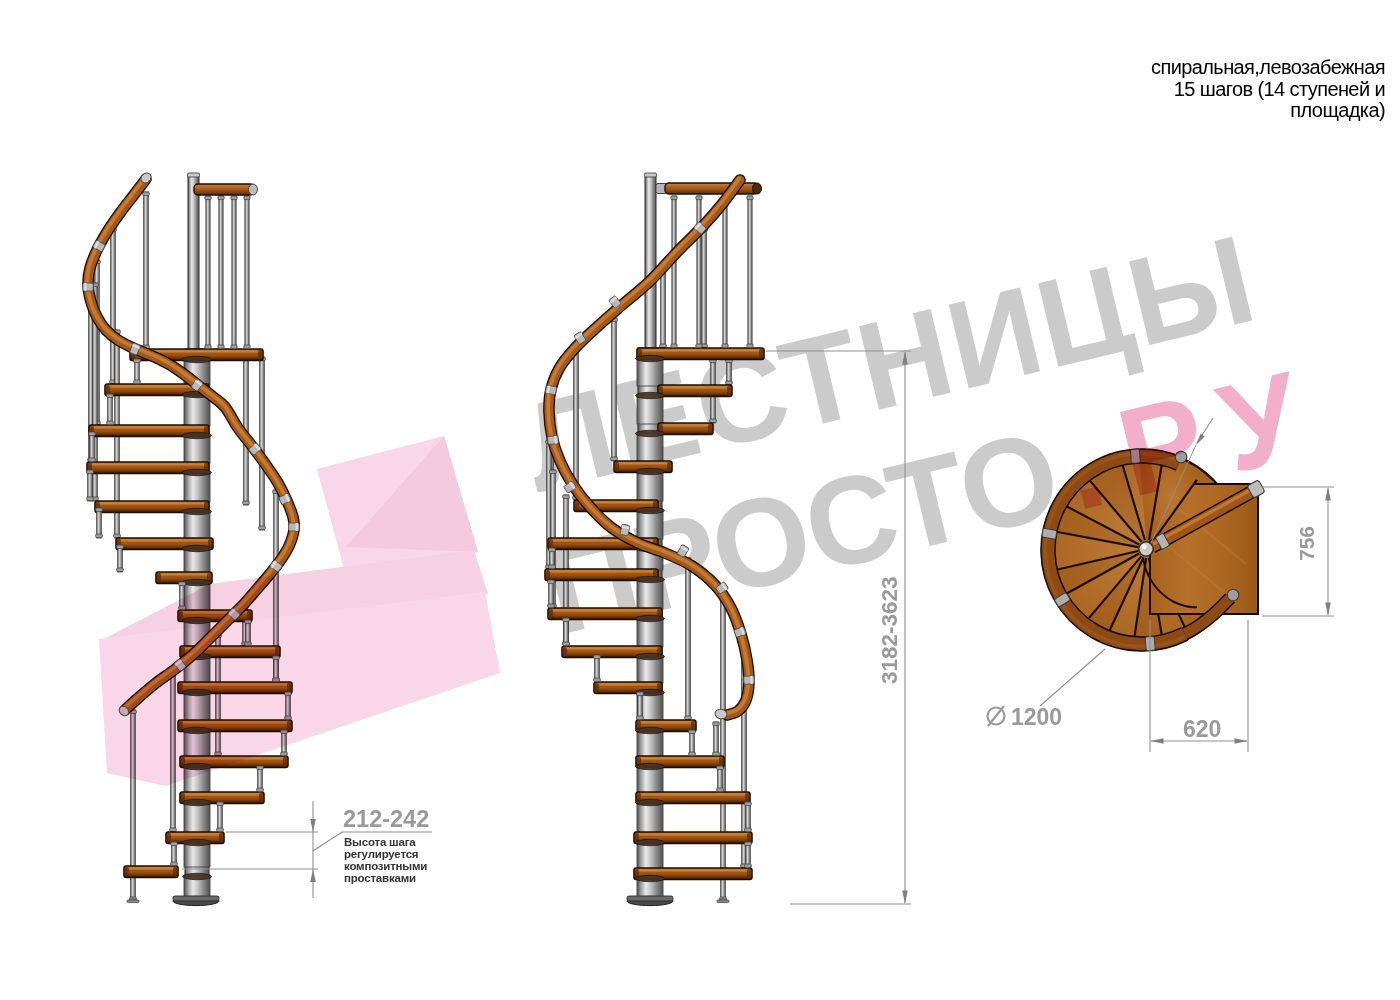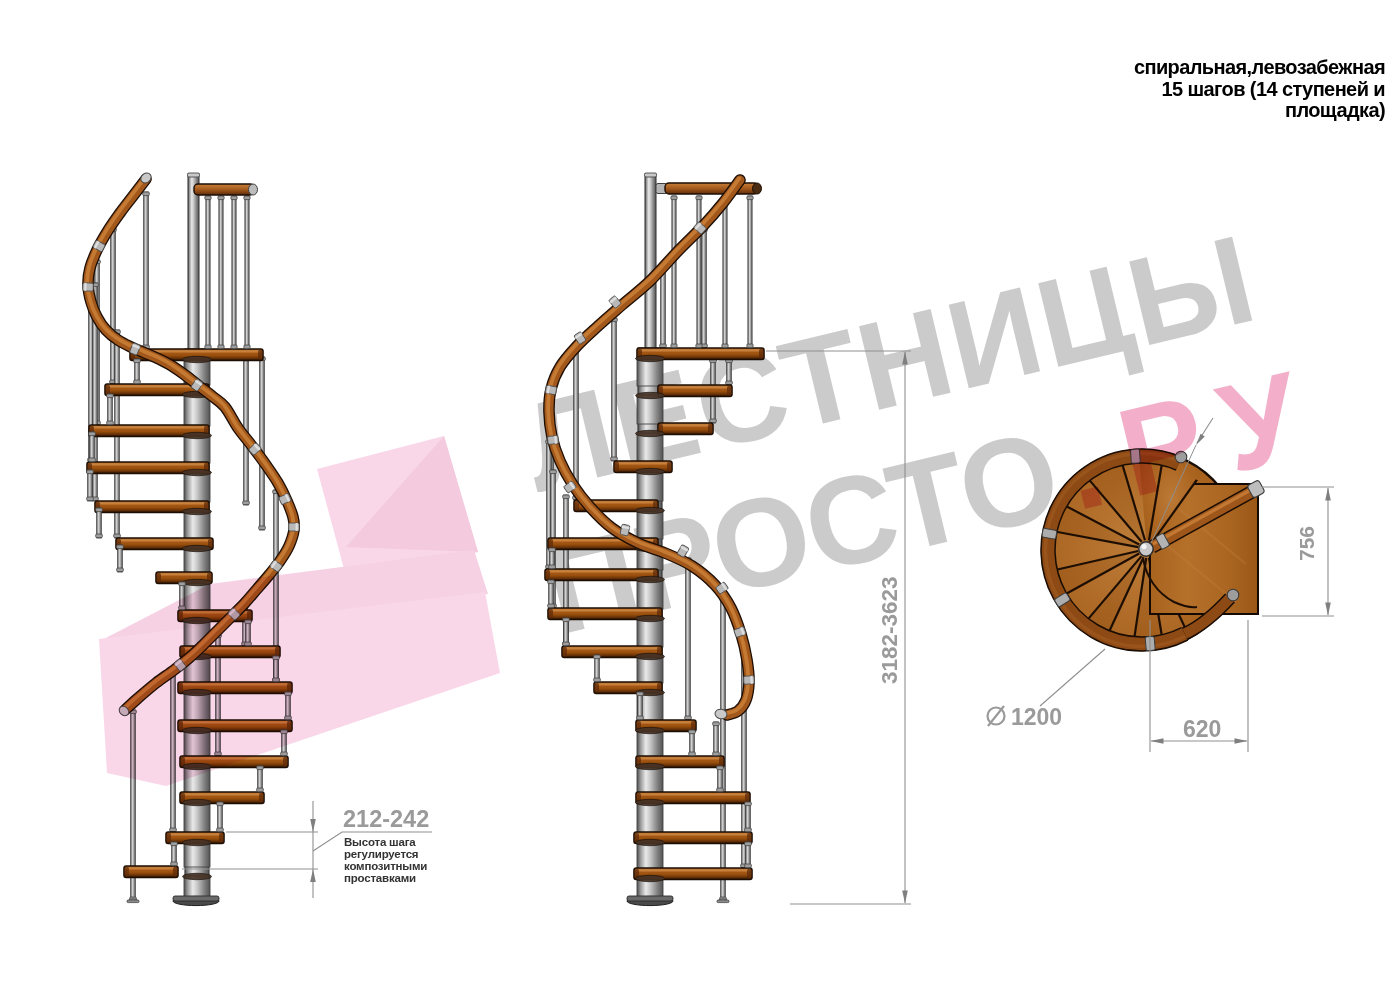--- a/index.html
+++ b/index.html
@@ -1,19 +1,19 @@
 <!DOCTYPE html>
 <html><head><meta charset="utf-8">
 <style>
 html,body{margin:0;padding:0;background:#fff;width:1400px;height:1000px;overflow:hidden;}
 #page{position:relative;width:1400px;height:1000px;font-family:"Liberation Sans",sans-serif;}
 .lay{position:absolute;left:0;top:0;}
 #wm{mix-blend-mode:multiply;}
 #logo{mix-blend-mode:multiply;}
-#title{position:absolute;right:15px;top:57px;text-align:right;font-size:20px;line-height:21.5px;color:#000;letter-spacing:-0.6px;font-weight:bold;}
+#title{position:absolute;right:15px;top:57px;text-align:right;font-size:20px;line-height:21.5px;color:#000;letter-spacing:-0.6px;}
 </style></head>
 <body>
 <div id="page">
 
 <svg class="lay" width="1400" height="1000">
 <defs>
 <linearGradient id="gpole" x1="0" y1="0" x2="1" y2="0">
 <stop offset="0" stop-color="#4f4f4f"></stop>
           <stop offset="0.15" stop-color="#9f9f9f"></stop>
 <stop offset="0.34" stop-color="#e9e9e9"></stop>

